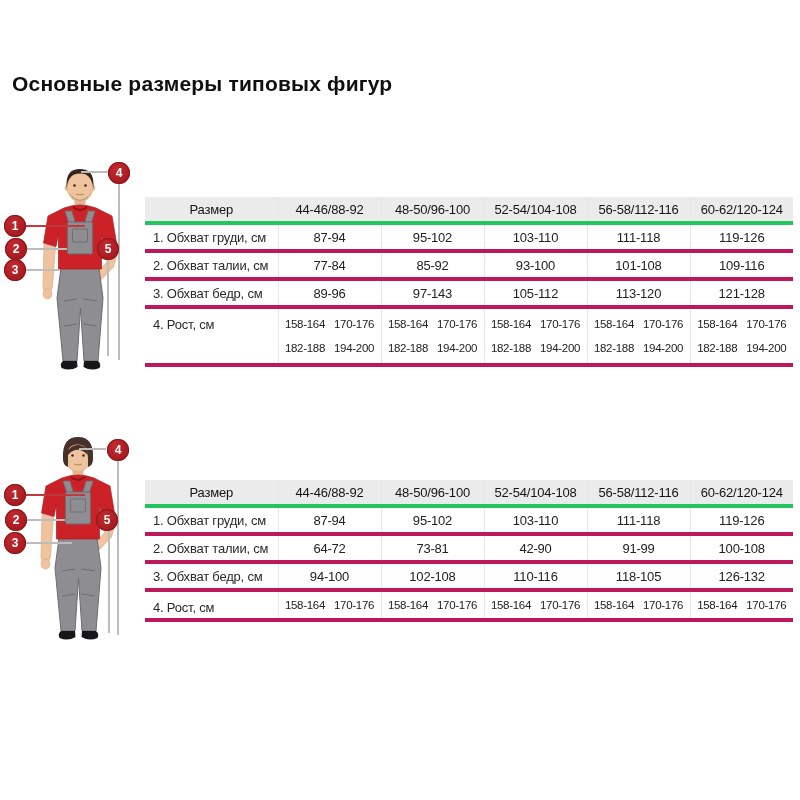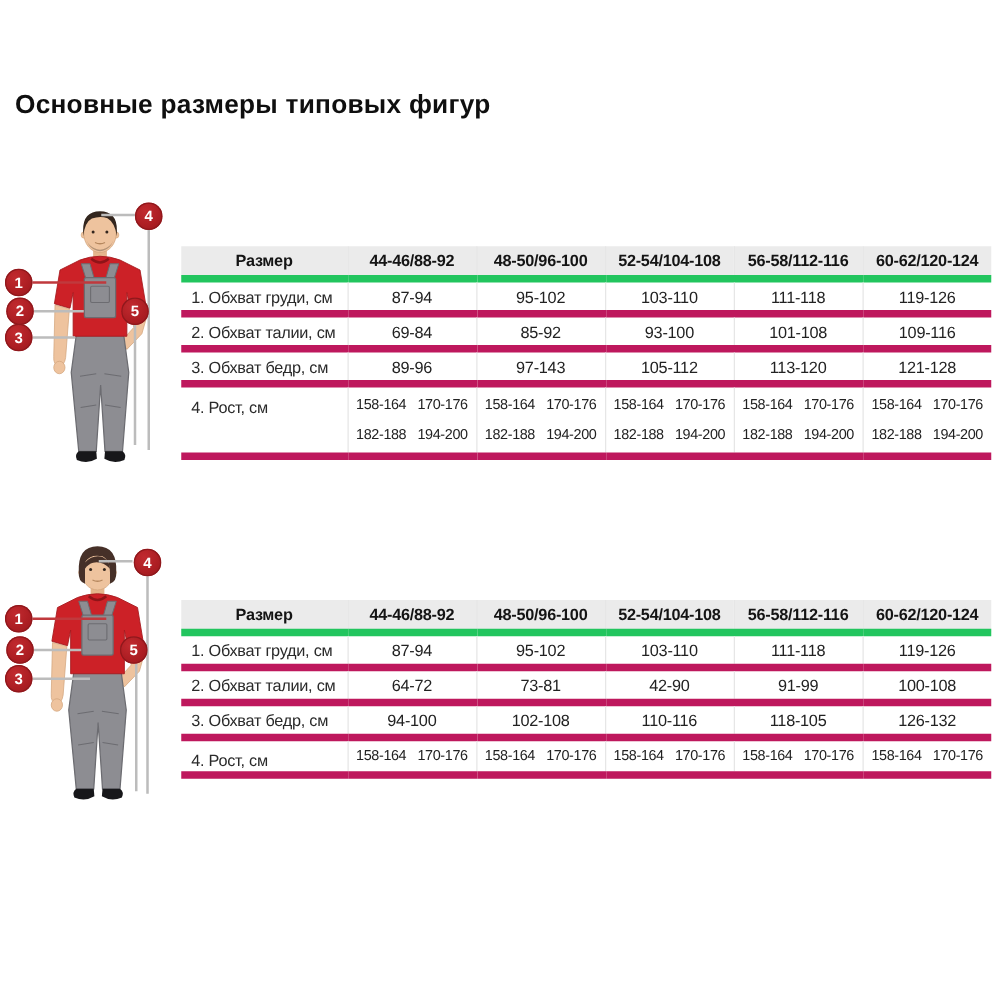--- a/index.html
+++ b/index.html
@@ -23,27 +23,27 @@
 
   
   table.size-table {
     position:absolute; left:145px; width:648px;
     border-collapse:collapse; table-layout:fixed;
     font-size:13px; color:#222;
   }
   table.size-table col.c-label { width:133px; }
   table.size-table col.c-val { width:103px; }
   table.size-table thead th {
-    background:#ebebeb; font-weight:700; font-size:13px; color:#141414;
+    background:#ebebeb; font-weight:400; font-size:13px; color:#141414;
     height:26px; text-align:center; vertical-align:middle;
-    border-bottom:6px solid #22c55e; letter-spacing:-0.2px;
+    border-bottom:4px solid #22c55e; letter-spacing:-0.2px;
   }
   table.size-table tbody td {
     height:28px; text-align:center; vertical-align:middle;
-    border-bottom:6px solid #be185d; letter-spacing:-0.2px;
+    border-bottom:4px solid #be185d; letter-spacing:-0.2px;
   }
   table.size-table tbody td + td, table.size-table thead th + th { border-left:1px solid #e6e6e6; }
   table.size-table td.lbl { text-align:left; padding-left:8px; font-size:13px; color:#2a2a2a; }
   table.size-table tr.rost td { vertical-align:middle; }
   table.size-table tr.rost td.lbl { vertical-align:top; padding-top:8px;margin-left:23px; }
   .multi {
     display:flex; flex-wrap:wrap; justify-content:center; align-content:center;
     column-gap:9px; row-gap:12px; font-size:11.5px; letter-spacing:-0.3px; padding:4px 2px;
   }
   .multi.single { flex-wrap:nowrap; }
@@ -130,21 +130,21 @@
       <tr>
         <td class="lbl">1. Обхват груди, см</td>
         <td>87-94</td>
         <td>95-102</td>
         <td>103-110</td>
         <td>111-118</td>
         <td>119-126</td>
       </tr>
       <tr>
         <td class="lbl">2. Обхват талии, см</td>
-        <td>69-84</td>
+        <td>77-84</td>
         <td>85-92</td>
         <td>93-100</td>
         <td>101-108</td>
         <td>109-116</td>
       </tr>
       <tr>
         <td class="lbl">3. Обхват бедр, см</td>
         <td>89-96</td>
         <td>97-143</td>
         <td>105-112</td>

